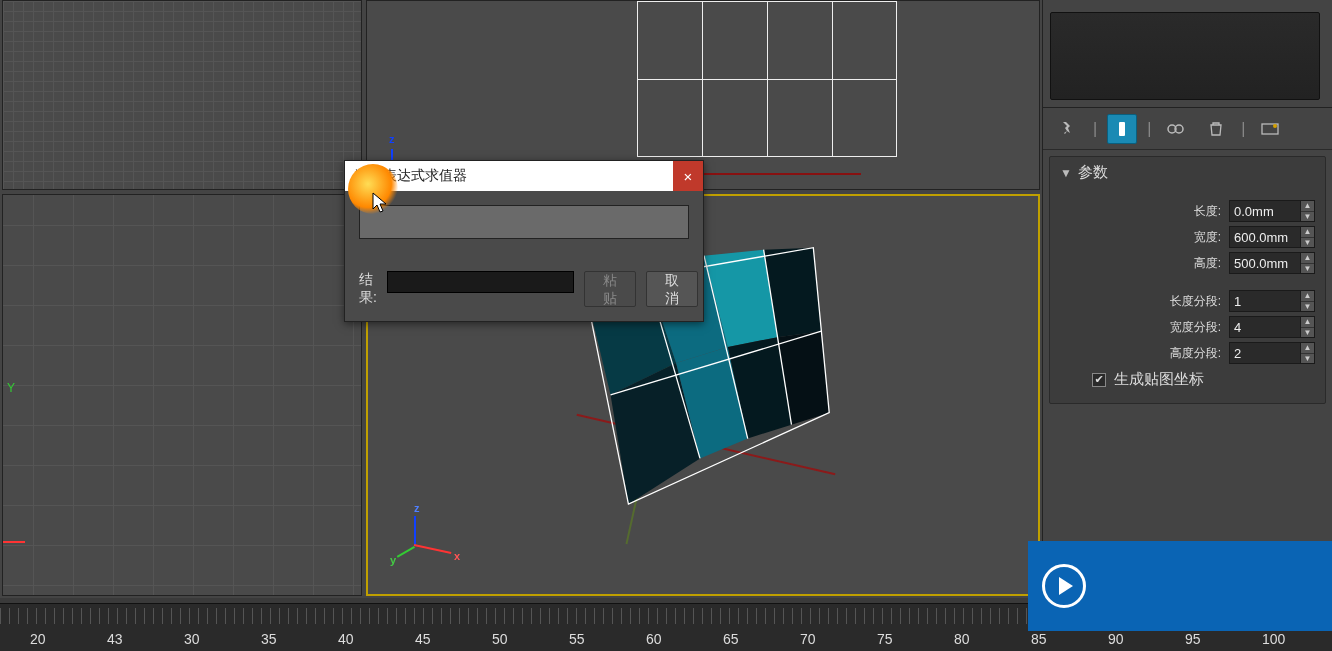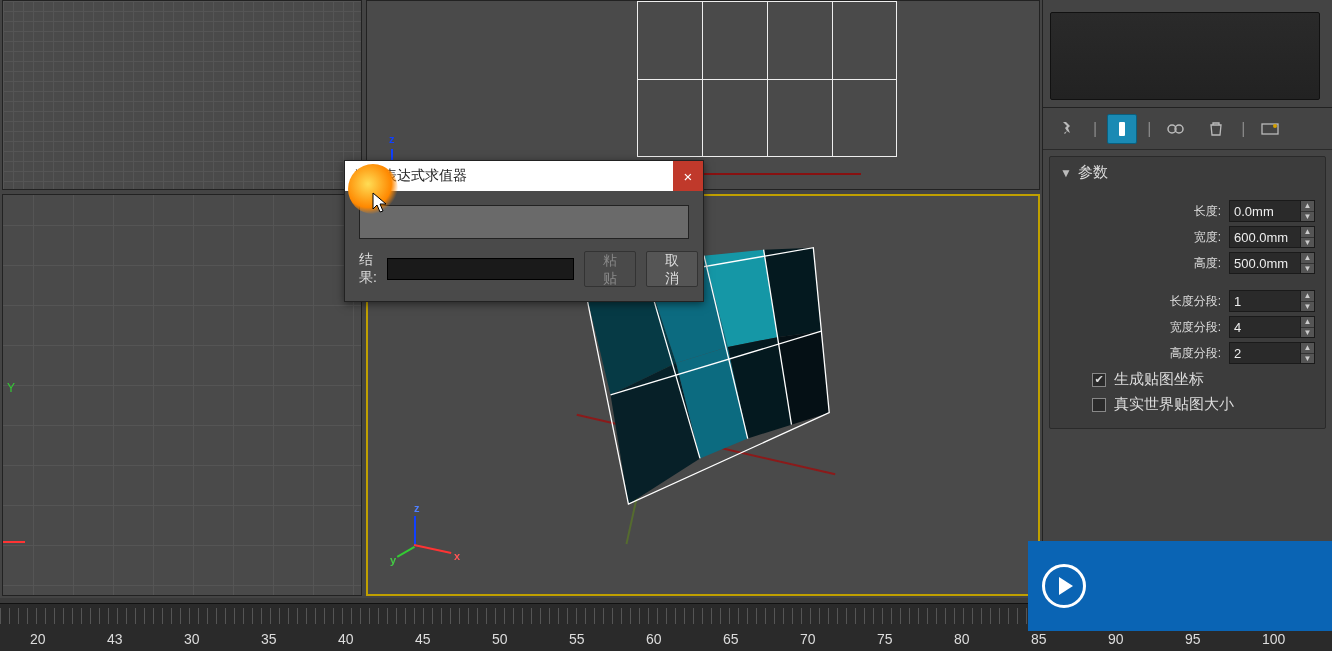--- a/index.html
+++ b/index.html
@@ -68,21 +68,21 @@
 
   .chk-row { display:flex; align-items:center; gap:8px; margin:6px 0 0 32px; font-size:15px; color:#ddd;}
   .chk { width:14px; height:14px; border:1px solid #888; background:#2a2a2a; display:inline-flex; align-items:center; justify-content:center; font-size:11px; color:#ddd;}
 
   
   .dialog { position:absolute; left:344px; top:160px; width:360px; background:#4a4a4a; border:1px solid #222; box-shadow:0 2px 8px rgba(0,0,0,.5); }
   .dialog-title { height:30px; background:#fff; color:#222; display:flex; align-items:center; justify-content:space-between; padding:0 0 0 10px; font-size:14px; }
   .dialog-close { width:30px; height:30px; background:#c0392b; color:#fff; display:flex; align-items:center; justify-content:center; font-size:15px; cursor:pointer; }
   .dialog-body { padding:14px; }
   .dlg-input-big { width:100%; height:34px; background:#6a6a6a; border:1px solid #222; }
-  .dlg-result-row { display:flex; align-items:center; gap:10px; margin-top:12px; }
+  .dlg-result-row { display:flex; align-items:flex-start; gap:10px; margin-top:32px; }
   .dlg-result-row label { font-size:14px; color:#ddd; }
   .dlg-result-row input { flex:1; height:22px; background:#1a1a1a; border:1px solid #000; color:#eee; padding:0 4px; }
   .dlg-btn { height:36px; padding:0 18px; background:#555; border:1px solid #333; color:#ddd; font-size:14px; cursor:pointer; border-radius:2px;}
   .dlg-btn.disabled { color:#888; background:#4a4a4a; }
 
   
   .highlight { position:absolute; left:348px; top:164px; width:50px; height:50px; border-radius:50%;
     background:radial-gradient(circle at 40% 40%, #ffdd55 0%, #ff8800 55%, rgba(255,136,0,0) 72%); pointer-events:none; z-index:30;}
   .cursor-arrow { position:absolute; left:372px; top:192px; z-index:31; pointer-events:none;}
 
@@ -278,24 +278,20 @@
             <div class="arrows">
                 <span>▲</span>
                 <span>▼</span>
               </div>
           </div>
         </div>
 
         <div class="chk-row">
           <span class="chk">✔</span>
           <span>生成贴图坐标</span>
-        </div>
-        <div class="chk-row">
-          <span class="chk"></span>
-          <span>真实世界贴图大小</span>
         </div>
       </div>
     </div>
   </div>
 
   <div class="dialog">
     <div class="dialog-title">
       <span>数值表达式求值器</span>
       <div class="dialog-close">
         <span>×</span>

